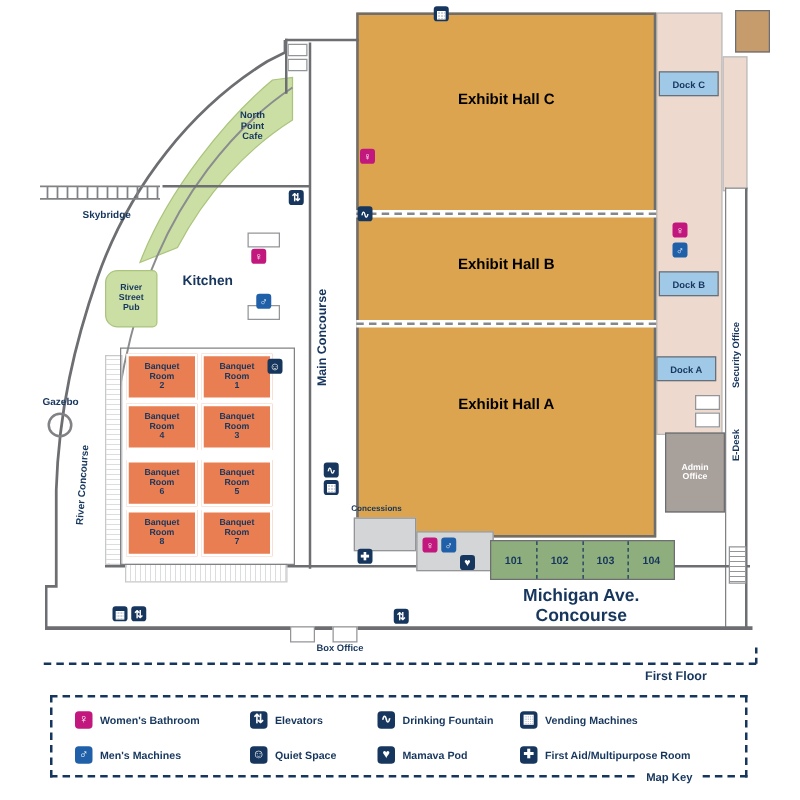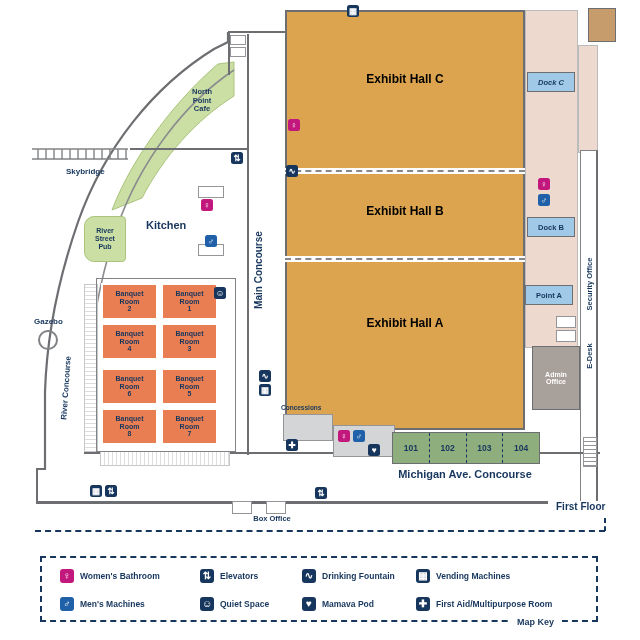--- a/index.html
+++ b/index.html
@@ -46,22 +46,22 @@
        display:flex;align-items:center;justify-content:center;text-align:center;
        font-size:7px;font-weight:bold;color:#17365D;white-space:pre-line;line-height:1.15;}
   #gazeboCircle{position:absolute;left:38px;top:330px;width:20px;height:20px;border:2px solid #808285;border-radius:50%;box-sizing:border-box;}
   .map-icon{position:absolute;width:12px;height:12px;border-radius:2.5px;color:#fff;
             font-size:8.5px;line-height:12px;text-align:center;font-weight:bold;}
   .ic-women{background:#C2187E;}
   .ic-men{background:#2060A8;}
   .ic-elevator,.ic-quiet,.ic-fountain,.ic-mamava,.ic-vending,.ic-firstaid{background:#17365D;}
   #firstFloorLine{position:absolute;left:35px;top:530px;width:570px;border-top:2px dashed #17365D;}
   #firstFloorTick{position:absolute;left:604px;top:518px;height:13px;border-left:2px dashed #17365D;}
-  #firstFloorLabel{position:absolute;left:508px;top:501px;background:#fff;padding:0 8px;
-                   font-size:10px;font-weight:bold;color:#17365D;margin-left:40px;}
+  #firstFloorLabel{position:absolute;left:508px;top:536px;background:#fff;padding:0 8px;
+                   font-size:10px;font-weight:bold;color:#17365D;}
   #legend{position:absolute;left:40px;top:556px;width:558px;height:66px;border:2px dashed #17365D;box-sizing:border-box;}
   #legendGrid{position:absolute;left:18px;top:9px;display:grid;
               grid-template-columns:140px 102px 114px 158px;grid-auto-rows:18px;row-gap:10px;}
   .leg-item{display:flex;align-items:center;gap:6px;font-size:8.5px;font-weight:bold;color:#17365D;}
   .leg-icon{width:14px;height:14px;border-radius:3px;color:#fff;font-size:10px;line-height:14px;
             text-align:center;font-weight:bold;flex:0 0 auto;}
   #mapKeyLabel{position:absolute;right:34px;bottom:-7px;background:#fff;padding:0 8px;
                font-size:9px;font-weight:bold;color:#17365D;}
 </style>
 </head>
@@ -129,21 +129,21 @@
 Point
 Cafe</div>
   <div class="lbl" style="left:66px;top:167px;font-size:8px">Skybridge</div>
   <div class="lbl" style="left:146px;top:219px;font-size:11px">Kitchen</div>
   <div class="lbl" style="left:34px;top:317px;width:50px;font-size:8px">Gazebo</div>
   <div class="vlabel" style="left:258px;top:270px;font-size:10px">Main Concourse</div>
   <div class="vlabel" style="left:66px;top:388px;font-size:8px;transform:translate(-50%,-50%) rotate(-86deg)">River Concourse</div>
   <div class="vlabel" style="left:589px;top:284px;font-size:7.5px">Security Office</div>
   <div class="vlabel" style="left:589px;top:356px;font-size:7.5px">E-Desk</div>
   <div class="lbl" style="left:281px;top:404px;font-size:6.5px">Concessions</div>
-  <div class="lbl" style="left:385px;top:468px;width:160px;text-align:center;font-size:11px">Michigan Ave. Concourse</div>
+  <div class="lbl" style="left:385px;top:468px;width:160px;text-align:center;font-size:14px">Michigan Ave. Concourse</div>
   <div class="lbl" style="left:236px;top:515px;width:72px;text-align:center;font-size:7.5px">Box Office</div>
 
   <div id="firstFloorLine"></div>
   <div id="firstFloorTick"></div>
   <div id="firstFloorLabel">First Floor</div>
 
   <div id="legend">
     <div id="legendGrid">
         <div class="leg-item">
           <div class="leg-icon ic-women">♀</div>
@@ -174,23 +174,23 @@
           <div class="">Mamava Pod</div>
         </div>
         <div class="leg-item">
           <div class="leg-icon ic-firstaid">✚</div>
           <div class="">First Aid/Multipurpose Room</div>
         </div>
       </div>
     <div id="mapKeyLabel">Map Key</div>
   </div>
 
-<div class="dock" style="left: 527px; top: 72px; font-style: italic;">Dock C</div>
+<div class="dock" style="left: 527px; top: 57px;">Dock C</div>
     <div class="dock" style="left: 527px; top: 217px;">Dock B</div>
-    <div class="dock" style="left: 525px; top: 285px;">Point A</div>
+    <div class="dock" style="left: 525px; top: 285px;">Dock A</div>
     <div class="banquet" style="left: 101px; top: 283px;">Banquet
 Room
 2</div>
     <div class="banquet" style="left: 161px; top: 283px;">Banquet
 Room
 1</div>
     <div class="banquet" style="left: 101px; top: 323px;">Banquet
 Room
 4</div>
     <div class="banquet" style="left: 161px; top: 323px;">Banquet

